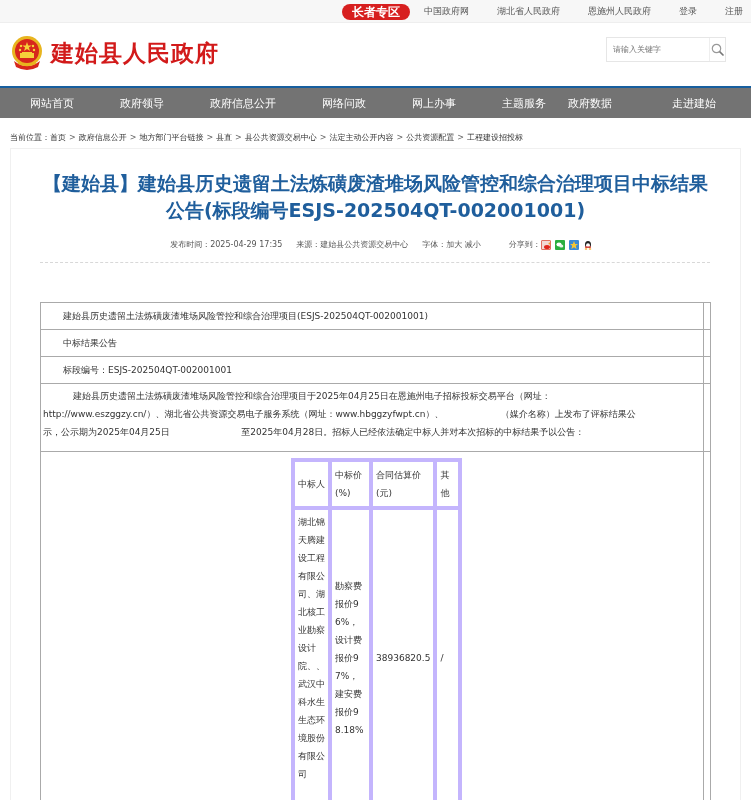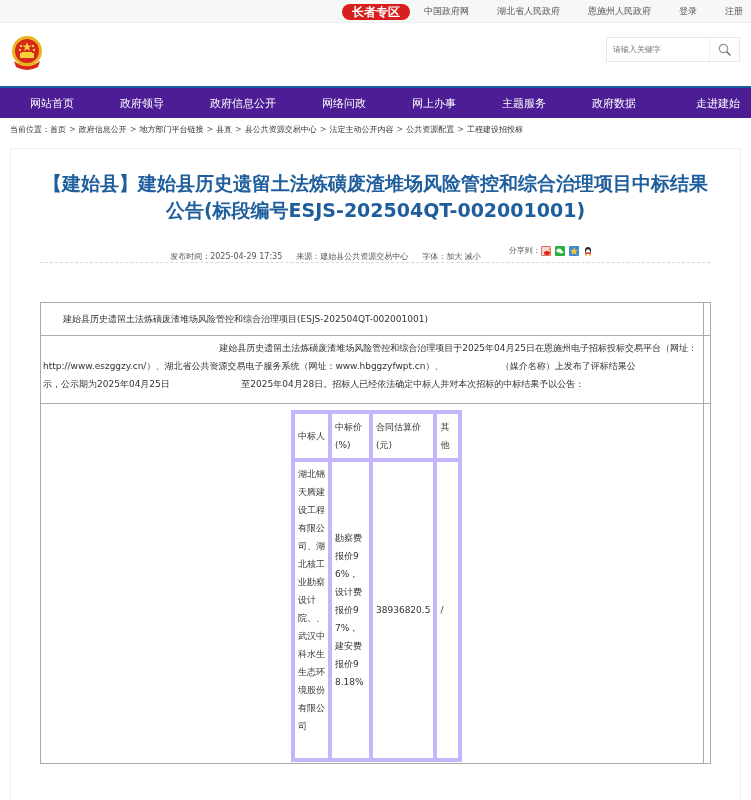--- a/index.html
+++ b/index.html
@@ -10,49 +10,49 @@
   .topbar { height: 23px; background: #f7f7f7; border-bottom: 1px solid #eee; position: relative; text-decoration: underline; }
   .topbar .links { position: absolute; right: 8px; top: 0; height: 23px; display: flex; align-items: center; gap: 0; }
   .elder-badge { background: #d71f1f; color: #fff; font-weight: bold; font-size: 12px; padding: 0 10px; height: 16px; line-height: 16px; border-radius: 8px; margin-right: 14px; }
   .toplink { font-size: 9px; color: #555; margin-left: 28px; letter-spacing: 0; }
   .toplink:first-of-type { margin-left: 0; }
 
   
   .header { height: 63px; position: relative; background: #fff; }
   .emblem { position: absolute; left: 10px; top: 12px; width: 34px; height: 36px; }
   .site-title { position: absolute; left: 51px; top: 15px; font-size: 23px; font-weight: bold; color: #d21a1a; letter-spacing: 1px; line-height: 30px; }
-  .search { position: absolute; left: 606px; top: 14px; width: 134px; height: 25px; border: 1px solid #e6e6e6; background: #fff; display: flex; }
+  .search { position: absolute; left: 606px; top: 14px; width: 120px; height: 25px; border: 1px solid #e6e6e6; background: #fff; display: flex; }
   .search input { border: none; outline: none; width: 102px; height: 23px; font-size: 8px; color: #999; padding-left: 6px; background: transparent; font-family: "DejaVu Sans", sans-serif; }
   .search-btn { width: 30px; height: 23px; border-left: 1px solid #eee; display: flex; align-items: center; justify-content: center; }
 
   
-  .nav { height: 32px; background: #4c1d95; display: flex; align-items: center; border-top: 2px solid #175f9f; }
+  .nav { height: 32px; background: #737373; display: flex; align-items: center; border-top: 2px solid #175f9f; }
   .nav-item { color: #fff; font-size: 11px; text-align: center; flex: none; }
 
   
-  .breadcrumb { height: 24px; line-height: 24px; padding-left: 10px; font-size: 8px; color: #333; white-space: nowrap; }
+  .breadcrumb { height: 24px; line-height: 24px; padding-left: 10px; font-size: 8px; color: #333; white-space: nowrap; margin-top: 8px; }
   .breadcrumb span.sep { margin: 0 3px; color: #666; }
 
   
   .frame { position: absolute; left: 10px; top: 148px; width: 731px; height: 660px; border: 1px solid #f0f0f0; border-bottom: none; }
   .title { position: absolute; left: 10px; width: 731px; top: 170px; text-align: center; font-size: 19px; font-weight: bold; color: #1f5e9c; line-height: 27px; padding: 0 25px; }
   .meta { position: absolute; left: 0; width: 751px; top: 239px; font-size: 8px; color: #555; display: flex; justify-content: center; align-items: center; padding-left: 16px; }
-  .meta .m { margin-right: 14px; margin-top: 12px; }
+  .meta .m { margin-right: 14px; }
   .meta .m.font { margin-right: 28px; }
   .share-icon { width: 10px; height: 10px; display: inline-block; margin-right: 4px; border-radius: 1px; vertical-align: middle; }
   .dashline { position: absolute; left: 40px; top: 262px; width: 670px; border-top: 1px dashed #d8d8d8; }
 
   
   .outer { position: absolute; left: 40px; top: 302px; border-collapse: collapse; }
   .outer td { border: 1px solid #aaa; font-size: 9px; color: #333; vertical-align: middle; }
   .outer td.main { width: 663px; padding-left: 22px; }
   .outer td.extra { width: 7px; }
-  .outer tr.r1 td, .outer tr.r2 td, .outer tr.r3 td { height: 33px; }
+  .outer tr.r1 td, .outer tr.r2 td, .outer tr.r3 td { height: 27px; }
   .outer td.para { padding: 3px 6px 0 2px; line-height: 18px; height: 68px; vertical-align: top; }
-  .outer td.para .indent { padding-left: 30px; text-align: right; }
+  .outer td.para .indent { padding-left: 30px; }
   .outer td.inner-cell { height: 360px; vertical-align: top; padding: 0; position: relative; }
 
   
   .inner { position: absolute; left: 250px; top: 6px; border-collapse: collapse; }
   .inner td { border: 4px solid #c4b5fd; font-size: 9px; color: #333; line-height: 18px; vertical-align: middle; padding: 0 3px; }
   .inner td.c1 { width: 37px; }
   .inner td.c2 { width: 41px; }
   .inner td.c3 { width: 60px; margin-left: 8px; }
   .inner td.c4 { width: 25px; }
   .inner tr.head td { height: 48px; }
@@ -81,39 +81,40 @@
     <polygon points="17,7 18.2,10.5 21.8,10.5 18.9,12.6 20,16 17,13.9 14,16 15.1,12.6 12.2,10.5 15.8,10.5" fill="#f5d13a"></polygon>
     <circle cx="11" cy="11" r="1.2" fill="#f5d13a"></circle>
     <circle cx="23" cy="11" r="1.2" fill="#f5d13a"></circle>
     <circle cx="10" cy="15" r="1.2" fill="#f5d13a"></circle>
     <circle cx="24" cy="15" r="1.2" fill="#f5d13a"></circle>
     <rect x="10" y="18" width="14" height="5" fill="#f5d13a"></rect>
     <rect x="12" y="17" width="10" height="1.5" fill="#f5d13a"></rect>
     <path d="M4 26 Q17 36 30 26 L28 32 Q17 38 6 32 Z" fill="#d7261c"></path>
     <path d="M8 28 Q17 33 26 28" stroke="#e8b51f" stroke-width="1.5" fill="none"></path>
   </svg>
+  <div class="site-title">建始县人民政府</div>
   <div class="search">
     <input type="text" placeholder="请输入关键字" style="">
     <div class="search-btn">
       <svg width="14" height="14" viewBox="0 0 14 14">
         <circle cx="5.5" cy="5.5" r="4.2" stroke="#999" stroke-width="1.2" fill="none"></circle>
         <line x1="8.6" y1="8.6" x2="12.5" y2="12.5" stroke="#777" stroke-width="1.6"></line>
       </svg>
     </div>
   </div>
 </div>
 
 <div class="nav">
   <div class="nav-item" style="margin-left:30px;">网站首页</div>
   <div class="nav-item" style="margin-left:46px;">政府领导</div>
   <div class="nav-item" style="margin-left:46px;">政府信息公开</div>
   <div class="nav-item" style="margin-left:46px;">网络问政</div>
   <div class="nav-item" style="margin-left:46px;">网上办事</div>
   <div class="nav-item" style="margin-left:46px;">主题服务</div>
-  <div class="nav-item" style="margin-left:46px;">政府数据</div>
+  <div class="nav-item" style="margin-left:22px;">政府数据</div>
   <div class="nav-item" style="margin-left:60px;">走进建始</div>
 </div>
 
 <div class="breadcrumb">
   <span>当前位置：</span><a>首页</a><span class="sep">&gt;</span><a>政府信息公开</a><span class="sep">&gt;</span><a>地方部门平台链接</a><span class="sep">&gt;</span><a>县直</a><span class="sep">&gt;</span><a>县公共资源交易中心</a><span class="sep">&gt;</span><a>法定主动公开内容</a><span class="sep">&gt;</span><a>公共资源配置</a><span class="sep">&gt;</span><a>工程建设招投标</a>
 </div>
 
 <div class="frame"></div>
 
 <h1 class="title">【建始县】建始县历史遗留土法炼磺废渣堆场风险管控和综合治理项目中标结果公告(标段编号ESJS-202504QT-002001001)</h1>
@@ -153,20 +154,28 @@
       </svg>
   </span>
 </div>
 
 <div class="dashline"></div>
 
 <table class="outer">
   <tbody>
       <tr class="r1">
     <td class="main">建始县历史遗留土法炼磺废渣堆场风险管控和综合治理项目(ESJS-202504QT-002001001)</td>
+    <td class="extra"></td>
+  </tr>
+  <tr class="r2">
+    <td class="main">中标结果公告</td>
+    <td class="extra"></td>
+  </tr>
+  <tr class="r3">
+    <td class="main">标段编号：ESJS-202504QT-002001001</td>
     <td class="extra"></td>
   </tr>
   <tr>
     <td class="main para">
       <div class="indent">建始县历史遗留土法炼磺废渣堆场风险管控和综合治理项目于2025年04月25日在恩施州电子招标投标交易平台（网址：</div>
       <div style="white-space:pre;">http://www.eszggzy.cn/）、湖北省公共资源交易电子服务系统（网址：www.hbggzyfwpt.cn）、                    （媒介名称）上发布了评标结果公</div>
       <div style="white-space:pre;">示，公示期为2025年04月25日                         至2025年04月28日。招标人已经依法确定中标人并对本次招标的中标结果予以公告：</div>
     </td>
     <td class="extra"></td>
   </tr>

